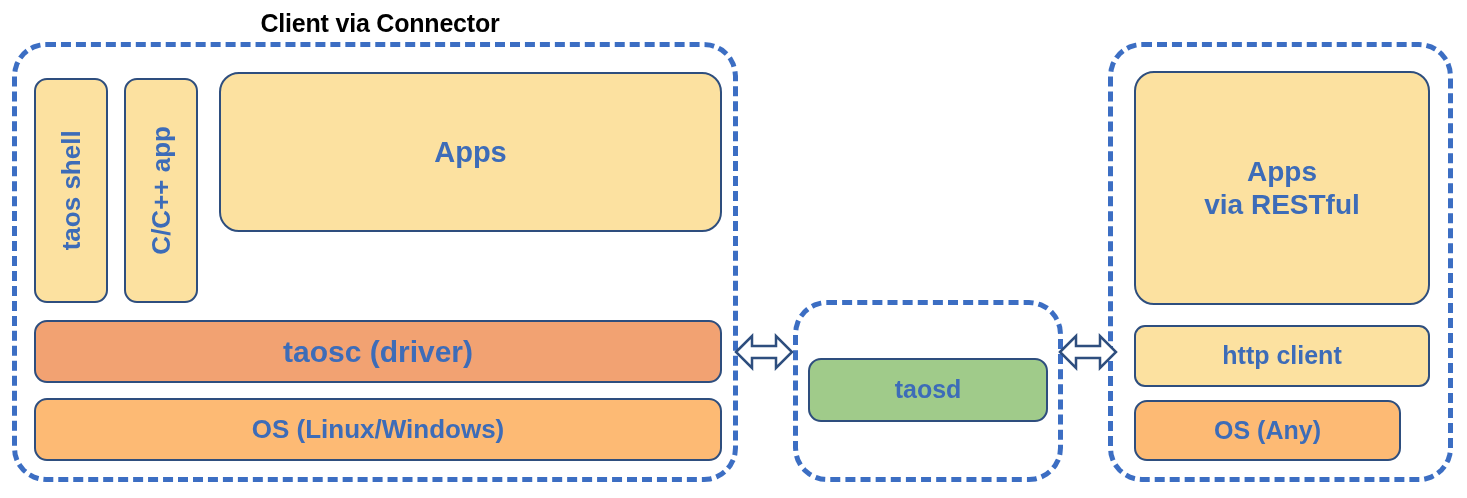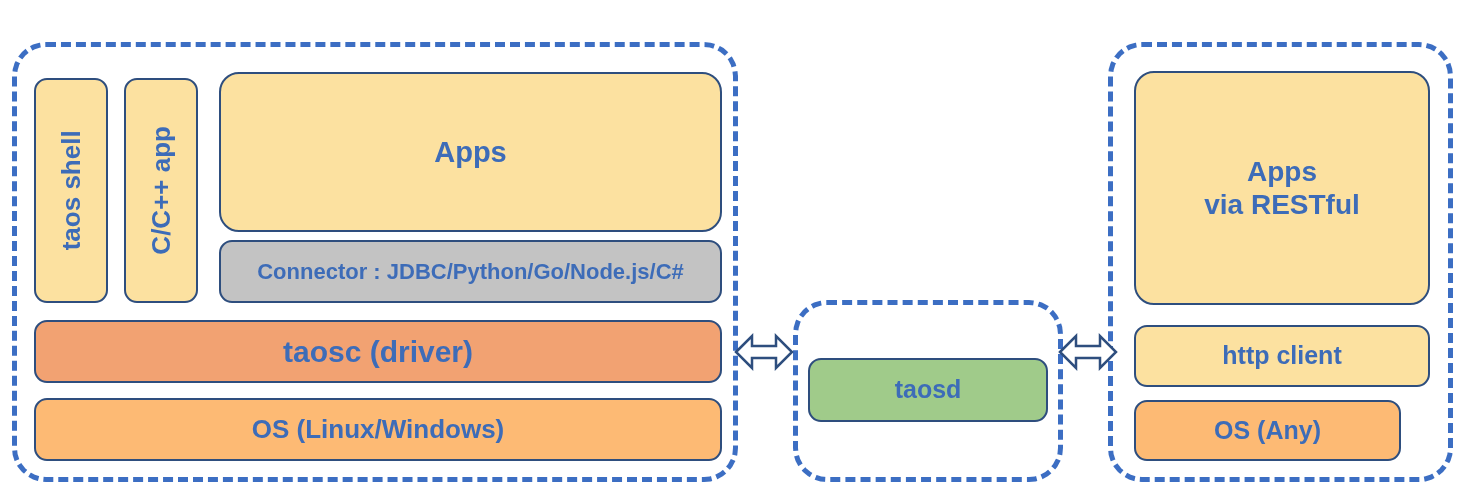--- a/index.html
+++ b/index.html
@@ -80,57 +80,55 @@
   #blk-connector  { left: 219px; top: 240px; width: 503px; height: 63px;  font-size: 22px; }
   #blk-taosc      { left: 34px;  top: 320px; width: 688px; height: 63px;  font-size: 30px; }
   #blk-os-left    { left: 34px;  top: 398px; width: 688px; height: 63px;  font-size: 26px; }
 
   
   #blk-taosd      { left: 808px; top: 321px; width: 240px; height: 64px; font-size: 25px; }
   #blk-os-linux   { left: 808px; top: 396px; width: 240px; height: 66px; font-size: 25px; }
 
   
   #blk-apps-rest  { left: 1134px; top: 71px;  width: 296px; height: 234px; font-size: 28px; }
-  #blk-http       { left: 1134px; top: 325px; width: 296px; height: 62px;  font-size: 25px; }
+  #blk-http       { left: 1134px; top: 325px; width: 296px; height: 62px;  font-size: 25px; border-radius: 11px; }
   #blk-os-any     { left: 1134px; top: 400px; width: 267px; height: 61px;  font-size: 25px; align-items: center; }
 
   
   .arrow {
     position: absolute;
     width: 60px;
     height: 48px;
   }
   #arrow-left  { left: 734px;  top: 328px; }
   #arrow-right { left: 1058px; top: 328px; }
 </style>
 </head>
 <body>
 
 <div id="canvas">
 
+  <div class="section-title" id="title-connector">Client via Connector</div>
 
   <div class="panel" id="panel-connector"></div>
   <div class="panel" id="panel-server"></div>
   <div class="panel" id="panel-restful"></div>
 
   <div class="block yellow vertical" id="blk-taos-shell">
     <span>taos shell</span>
   </div>
 
   <div class="block yellow vertical" id="blk-cpp-app">
     <span>C/C++ app</span>
   </div>
 
   <div class="block yellow rounded-lg" id="blk-apps-left">
     <span>Apps</span>
   </div>
 
-  <div class="block gray" id="blk-connector">
-    <span>Connector : JDBC/Python/Go/Node.js/C#</span>
-  </div>
 
   <div class="block orange" id="blk-taosc">
     <span>taosc (driver)</span>
   </div>
 
   <div class="block blue" id="blk-os-left">
     <span>OS (Linux/Windows)</span>
   </div>
 
   <div class="block green" id="blk-taosd">

